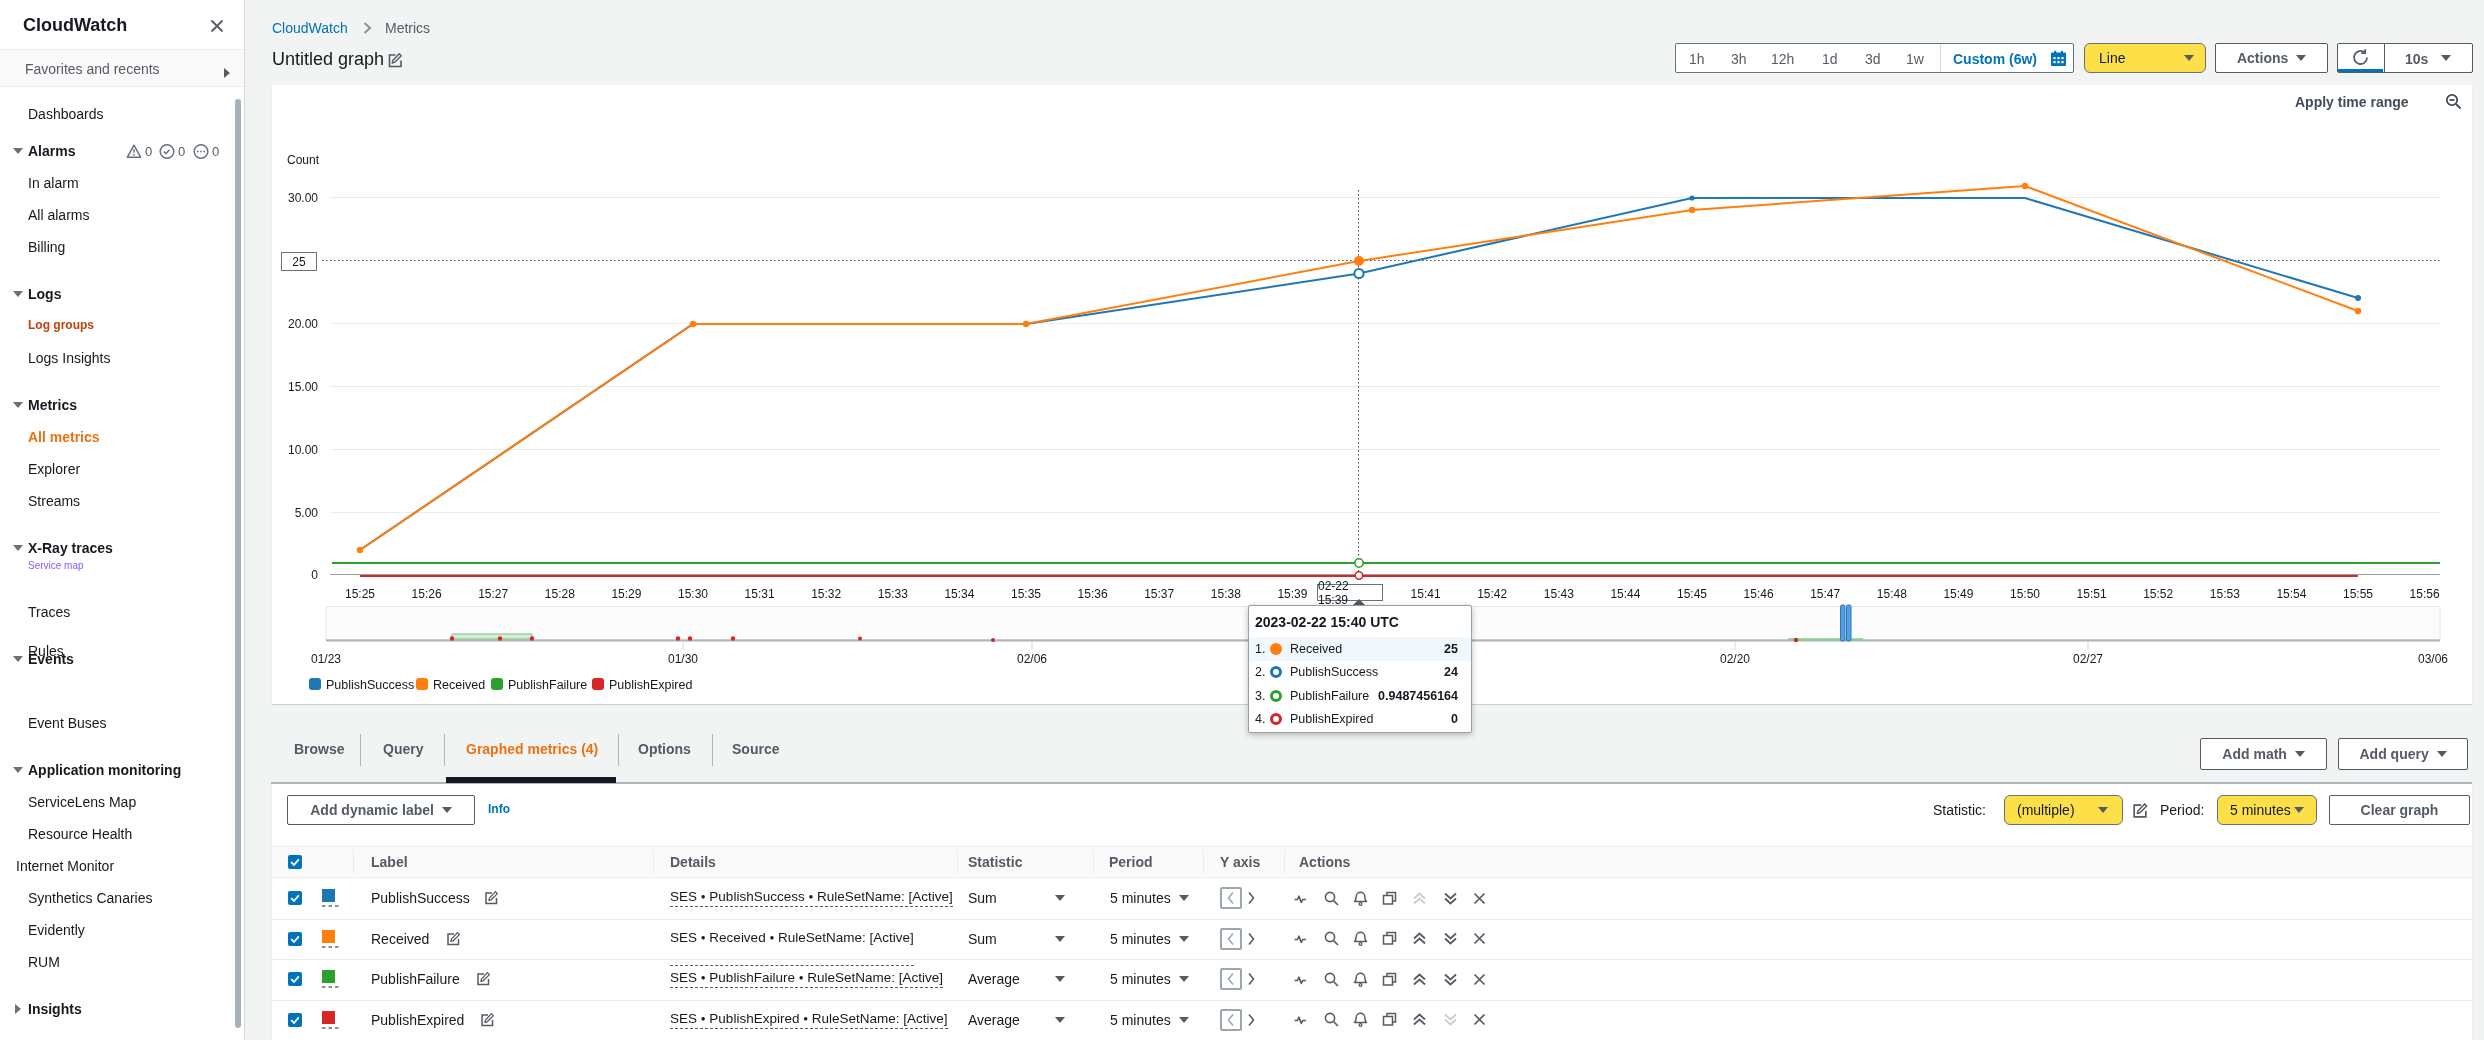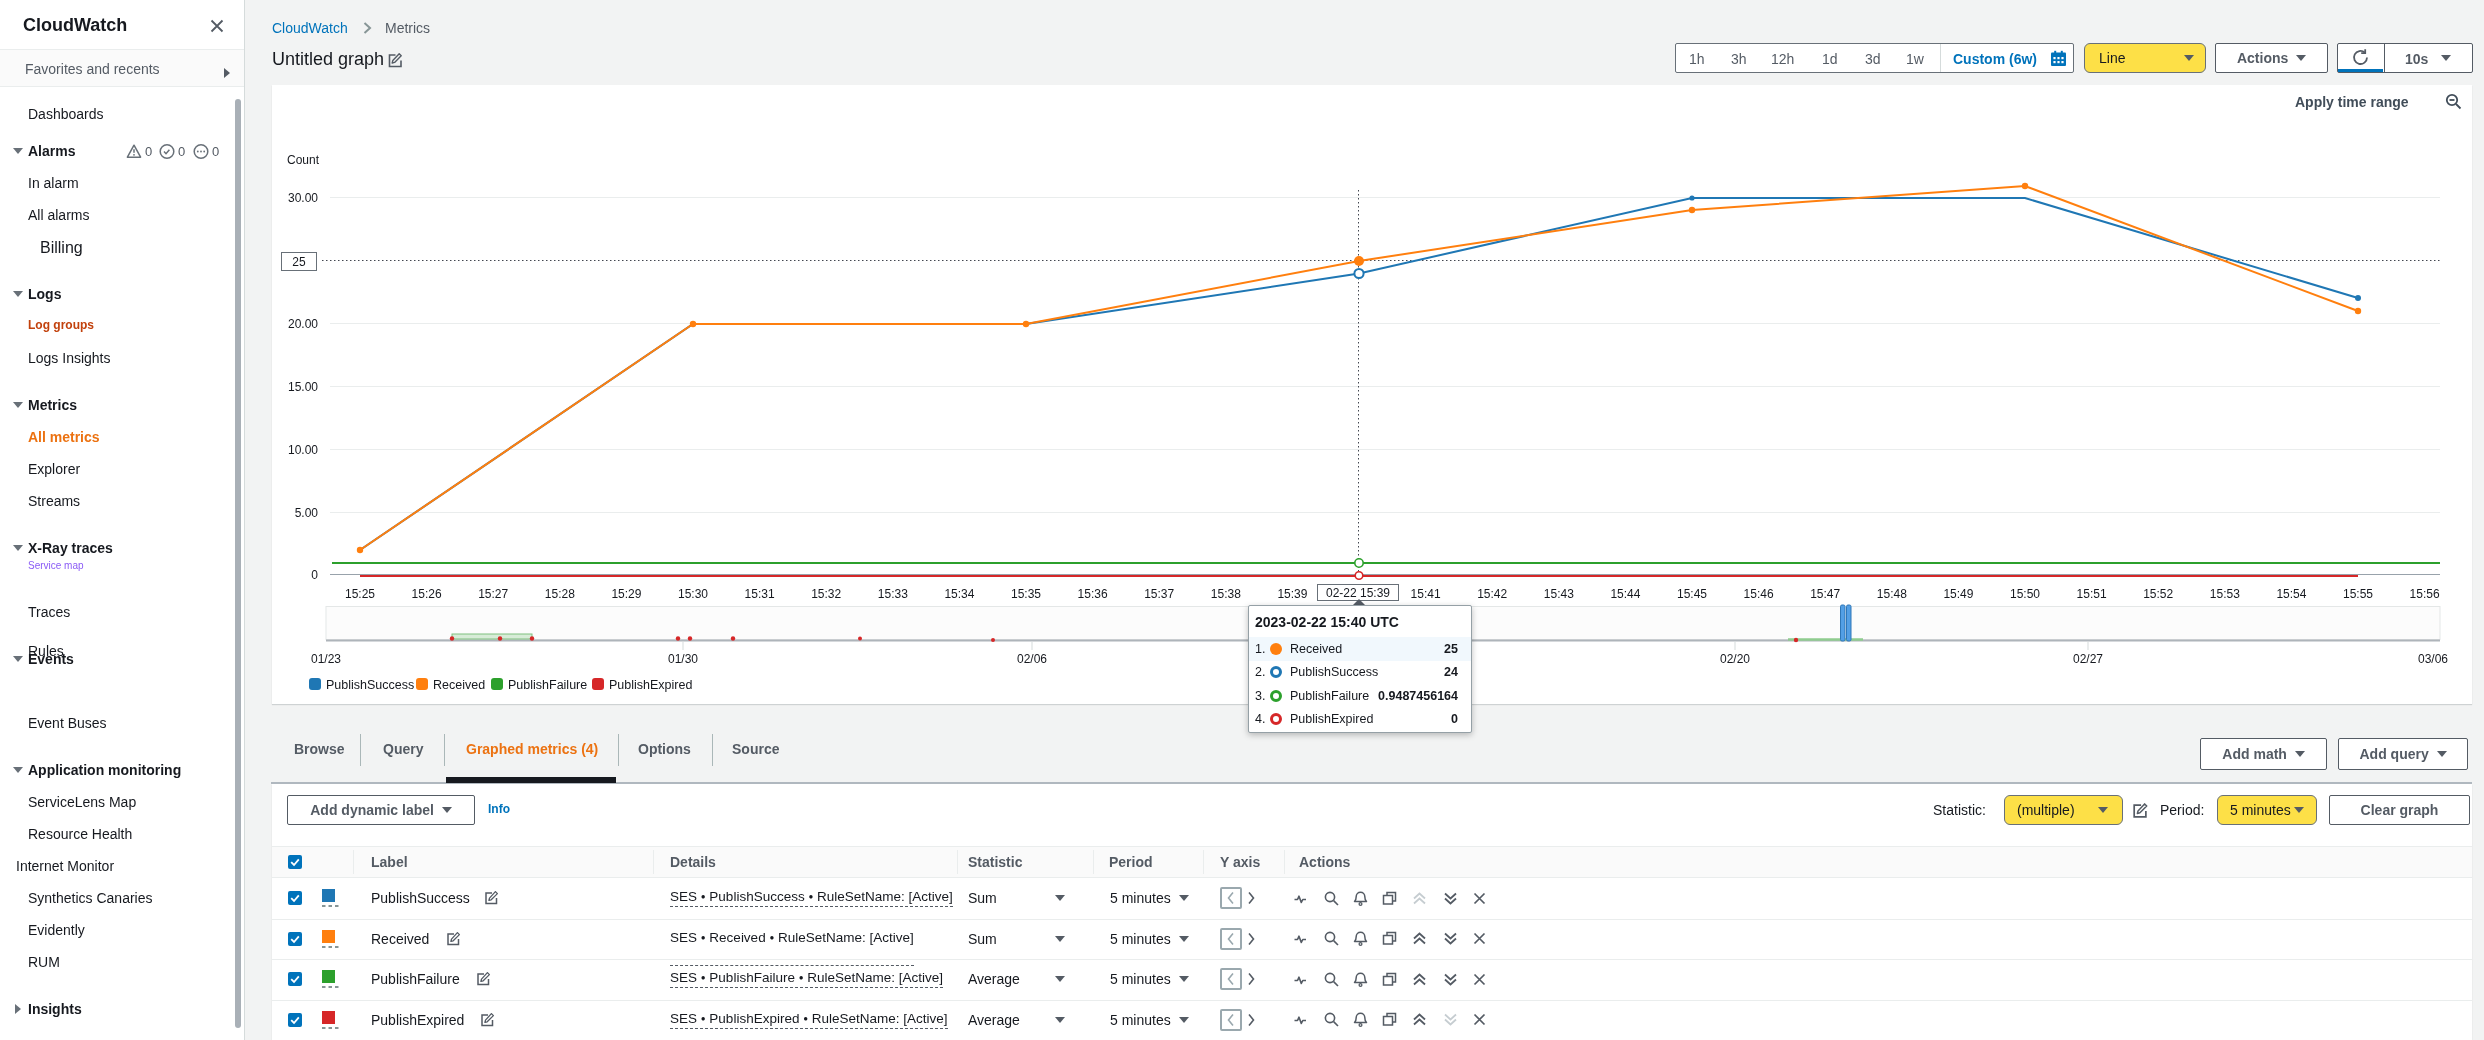--- a/index.html
+++ b/index.html
@@ -24,21 +24,21 @@
   <div class="abs" style="left:0;top:49px;width:244px;height:38px;background:#fafafa;border-top:1px solid #eaeded;border-bottom:1px solid #eaeded;"></div>
   <div class="abs" style="left:25px;top:61px;font-size:14px;color:#545b64;">Favorites and recents</div>
   <div class="abs" style="left:224px;top:64px;"><span class="tri-r" style="border-left-color:#545b64;"></span></div>
 
   <div class="abs" style="left:235px;top:99px;width:6px;height:929px;background:#a9b0b7;border-radius:3px;"></div>
   <div class="abs" style="left:28px;top:106px;font-size:14px;color:#16191f;">Dashboards</div>
 <span style="position:absolute;left:13px;top:148px;width:0;height:0;border-left:5px solid transparent;border-right:5px solid transparent;border-top:6px solid #687078;"></span>
 <div class="abs b" style="left:28px;top:143px;font-size:14px;color:#16191f;">Alarms</div>
 <div class="abs" style="left:28px;top:175px;font-size:14px;color:#16191f;text-align:center;">In alarm</div>
 <div class="abs" style="left:28px;top:207px;font-size:14px;color:#16191f;">All alarms</div>
-<div class="abs" style="left:28px;top:239px;font-size:16px;color:#16191f;margin-left:12px;">Billing</div>
+<div class="abs" style="left:28px;top:239px;font-size:14px;color:#16191f;">Billing</div>
 <span style="position:absolute;left:13px;top:291px;width:0;height:0;border-left:5px solid transparent;border-right:5px solid transparent;border-top:6px solid #687078;"></span>
 <div class="abs b" style="left:28px;top:286px;font-size:14px;color:#16191f;">Logs</div>
 <div class="abs" style="left:28px;top:318px;font-size:12px;color:#c2410c;font-weight:bold;">Log groups</div>
 <div class="abs" style="left:28px;top:350px;font-size:14px;color:#16191f;">Logs Insights</div>
 <span style="position:absolute;left:13px;top:402px;width:0;height:0;border-left:5px solid transparent;border-right:5px solid transparent;border-top:6px solid #687078;"></span>
 <div class="abs b" style="left:28px;top:397px;font-size:14px;color:#16191f;">Metrics</div>
 <div class="abs b" style="left:28px;top:429px;font-size:14px;color:#ec7211;">All metrics</div>
 <div class="abs" style="left:28px;top:461px;font-size:14px;color:#16191f;">Explorer</div>
 <div class="abs" style="left:28px;top:493px;font-size:14px;color:#16191f;">Streams</div>
 <span style="position:absolute;left:13px;top:545px;width:0;height:0;border-left:5px solid transparent;border-right:5px solid transparent;border-top:6px solid #687078;"></span>
@@ -258,21 +258,21 @@
       <text x="433" y="688.5">Received</text>
     <rect x="491" y="678" width="12" height="12" rx="3" fill="#2ca02c"></rect>
       <text x="508" y="688.5">PublishFailure</text>
     <rect x="592" y="678" width="12" height="12" rx="3" fill="#d62728"></rect>
       <text x="609" y="688.5">PublishExpired</text>
   </g>
 </svg>
 
 <div class="abs" style="left:281px;top:252px;width:36px;height:19px;background:#fff;border:1px solid #687078;font-size:12px;display:flex;align-items:center;justify-content:center;">25</div>
 
-<div class="abs" style="left:1317px;top:584px;width:82px;height:17px;background:#fff;border:1px solid #687078;font-size:12px;display:flex;align-items:center;justify-content:center;">02-22 15:39</div>
+<div class="abs" style="left:1317px;top:584px;width:66px;height:17px;background:#fff;border:1px solid #687078;font-size:12px;display:flex;align-items:center;justify-content:center;">02-22 15:39</div>
 <div class="abs" style="left:1352px;top:599px;width:0;height:0;border-left:7px solid transparent;border-right:7px solid transparent;border-bottom:7px solid #545b64;"></div>
 
 <div class="abs" style="left:1248px;top:605px;width:224px;height:128px;background:#fff;border:1px solid #95a0a6;border-radius:2px;box-shadow:0 2px 6px rgba(0,0,0,0.25);"></div>
 <div class="abs b" style="left:1255px;top:614px;font-size:14px;color:#16191f;">2023-02-22 15:40 UTC</div>
 <div class="abs" style="left:1249px;top:637px;width:222px;height:24px;background:#f1f8fd;"></div>
 <div class="abs" style="left:1255px;top:642px;font-size:12.5px;">1.</div>
 <div class="abs" style="left:1270px;top:643px;width:12px;height:12px;border-radius:50%;background:#ff7f0e;"></div>
 <div class="abs" style="left:1290px;top:642px;font-size:12.5px;">Received</div>
 <div class="abs b" style="left:1380px;top:642px;width:78px;font-size:12.5px;text-align:right;">25</div>
 <div class="abs" style="left:1255px;top:665px;font-size:12.5px;">2.</div>

